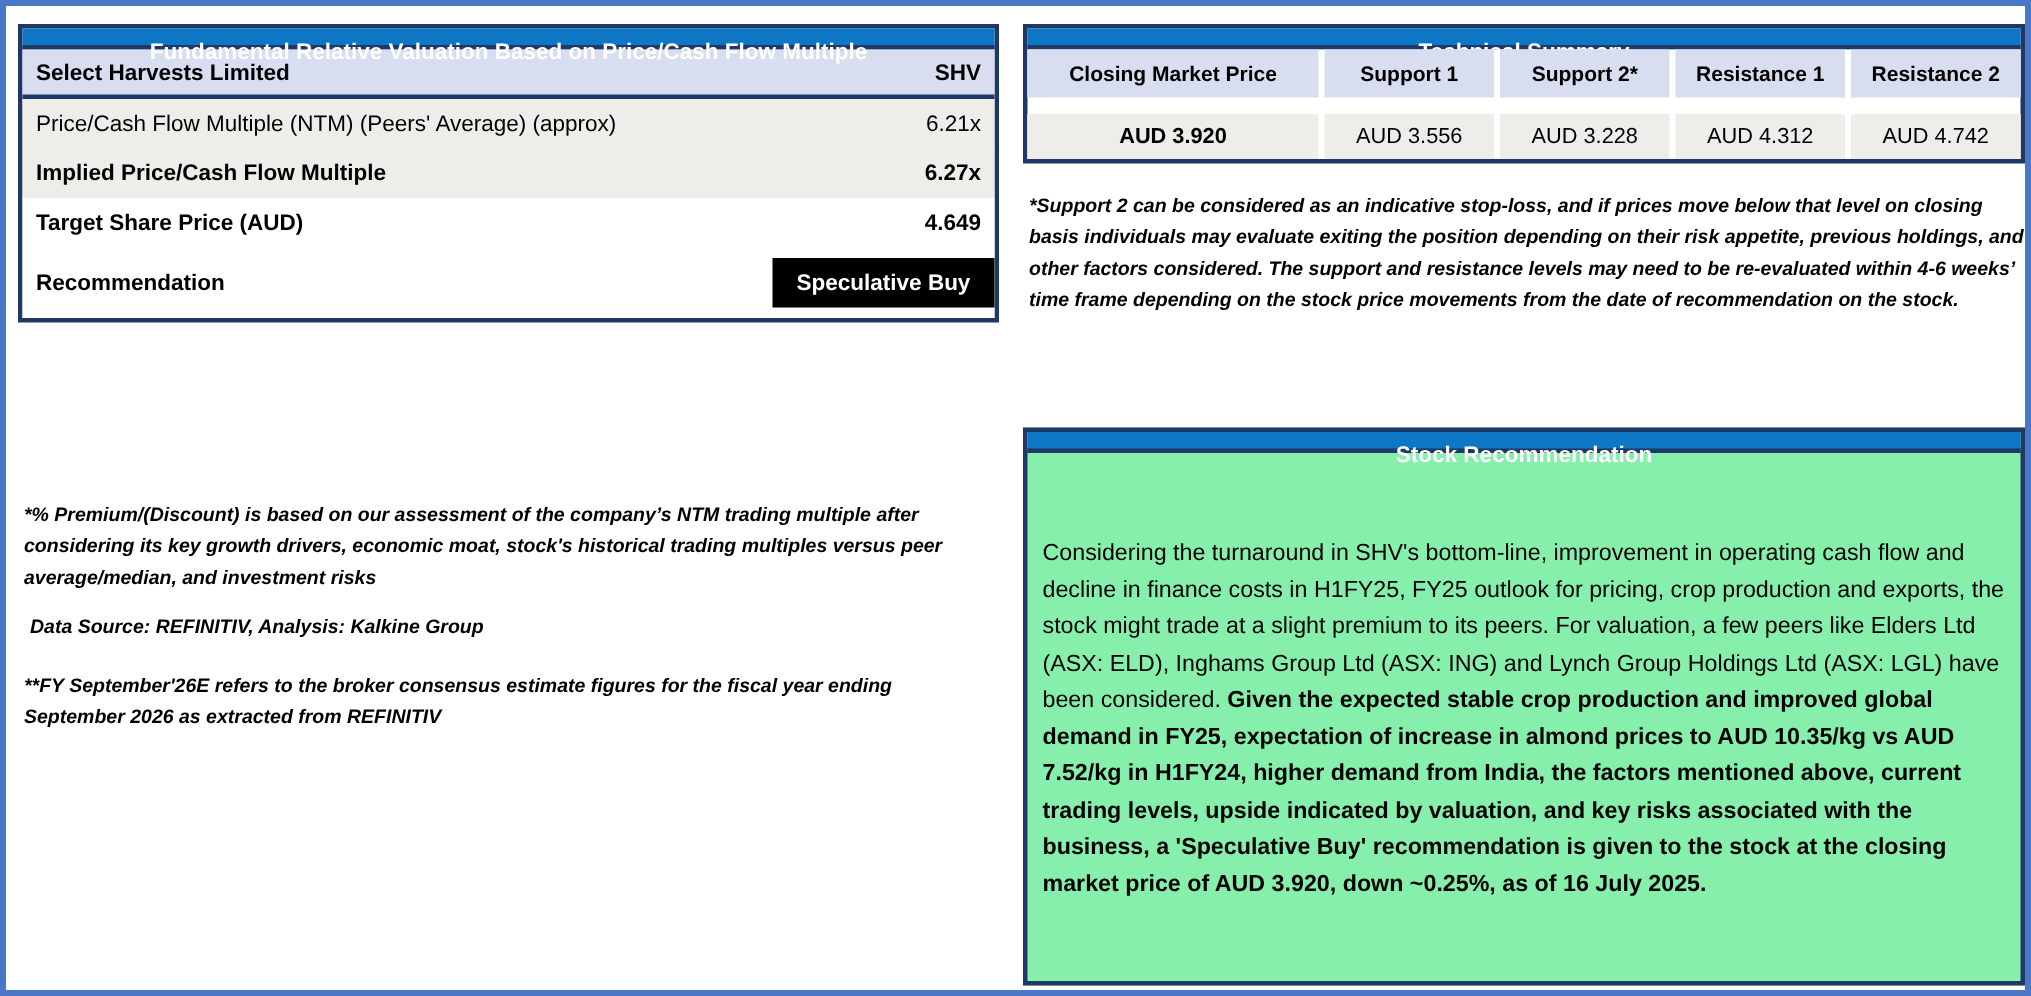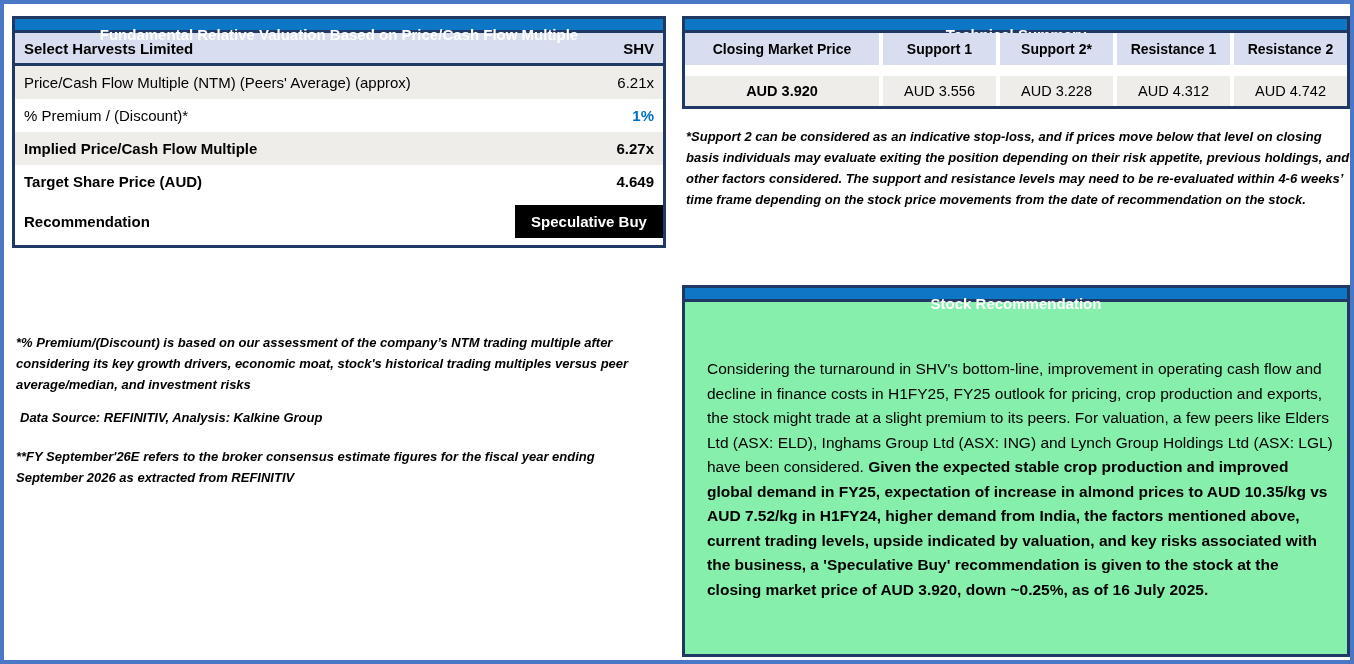--- a/index.html
+++ b/index.html
@@ -71,45 +71,41 @@
   .right-notes .src { margin-bottom: 16px; }
 
   
   .rec-box {
     position: absolute; left: 678px; top: 281px; width: 668px; height: 372px;
     border: 3px solid #1f3864; background: #86efac;
     display: flex; flex-direction: column;
   }
   .rec-box .panel-title { border-bottom: 3px solid #1f3864; }
   .rec-body {
-    padding: 55px 10px 8px 22px;
+    padding: 55px 10px 8px 10px;
     font-size: 15.5px; line-height: 24.5px; color: #000;
   }
   .rec-body .bold-part { font-weight: bold; }
 </style>
 </head>
 <body>
 
 <div class="page">
 
   <div class="val-table">
     <div class="panel-title">Fundamental Relative Valuation Based on Price/Cash Flow Multiple</div>
 
     <div class="val-subheader">
       <span>Select Harvests Limited</span>
       <span>SHV</span>
     </div>
 
     <div class="val-row shade-gray">
       <span>Price/Cash Flow Multiple (NTM)  (Peers' Average) (approx)</span>
       <span>6.21x</span>
-    </div>
-    <div class="val-row shade-white">
-      <span>% Premium / (Discount)*</span>
-      <span class="value-blue">1%</span>
     </div>
     <div class="val-row shade-gray bold">
       <span>Implied Price/Cash Flow Multiple</span>
       <span>6.27x</span>
     </div>
     <div class="val-row shade-white bold">
       <span>Target Share Price (AUD)</span>
       <span>4.649</span>
     </div>
     <div class="val-row shade-white bold rec-row">

